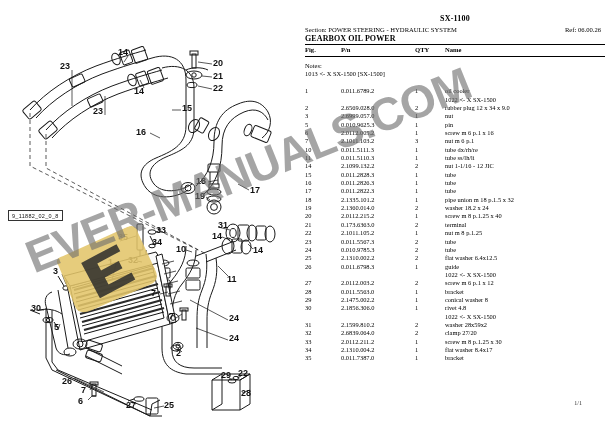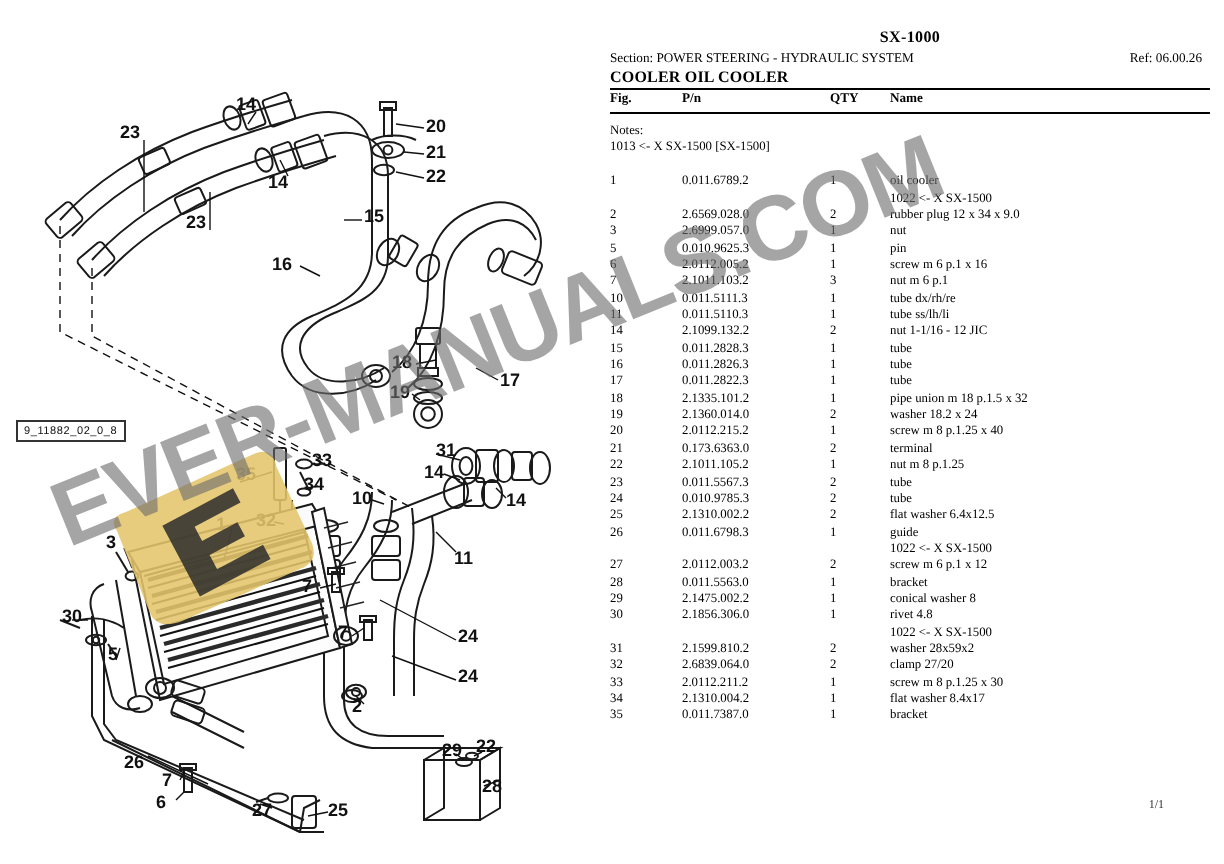--- a/index.html
+++ b/index.html
@@ -449,28 +449,28 @@
         <text x="238" y="358">22</text>
         <text x="241" y="378">28</text>
       </g>
     </svg>
 
     <div id="drawing-ref">9_11882_02_0_8</div>
   </div>
 
   <div id="table-pane">
 
-    <div class="hdr-title">SX-1000</div>
+    <div class="hdr-title">SX-1100</div>
 
     <div class="hdr-line2">
       <span class="hdr-section">Section: POWER STEERING - HYDRAULIC SYSTEM</span>
       <span class="hdr-ref">Ref: 06.00.26</span>
     </div>
 
-    <div class="hdr-group">COOLER OIL COOLER</div>
+    <div class="hdr-group">GEARBOX OIL POWER</div>
 
     <div class="rule-thick"></div>
 
     <div class="col-row col-head">
       <span class="c-fig">Fig.</span>
       <span class="c-pn">P/n</span>
       <span class="c-qty">QTY</span>
       <span class="c-name">Name</span>
     </div>
 

